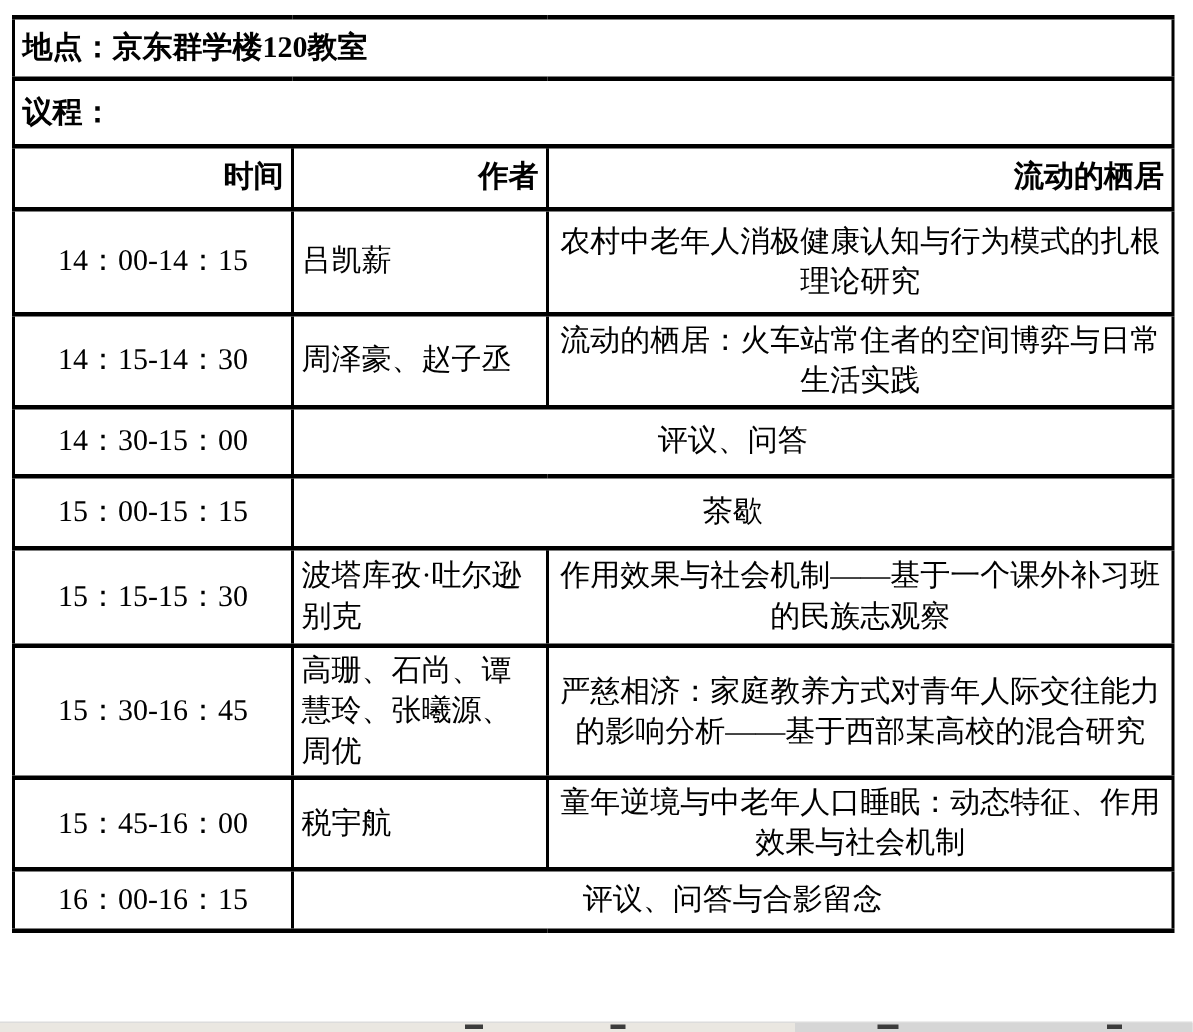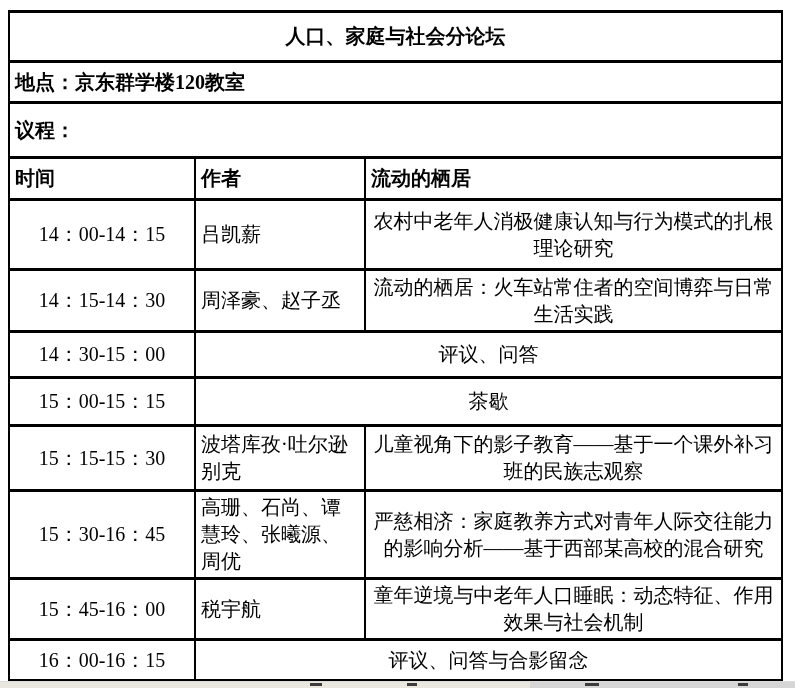--- a/index.html
+++ b/index.html
@@ -33,34 +33,34 @@
     padding: 2px 5px;
     overflow: hidden;
     word-break: break-all;
   }
   .c-time   { width: 186px; }
   .c-author { width: 170px; }
   .c-paper  { width: 417px; }
 
   .r-title  { height: 50px; }
   .r-loc    { height: 41px; }
-  .r-agenda { height: 55px; }
+  .r-agenda { height: 45px; }
   .r-head   { height: 42px; }
   .r1 { height: 70px; }
   .r2 { height: 62px; }
   .r3 { height: 46px; }
   .r4 { height: 48px; }
   .r5 { height: 65px; }
   .r6 { height: 71px; }
   .r7 { height: 52px; }
   .r8 { height: 41px; padding-left: 35px; }
 
   .title-cell  { text-align: center; font-weight: bold; }
   .label-cell  { text-align: left;   font-weight: bold; padding-left: 5px; }
-  .head-cell   { text-align: left; font-weight: bold; }
+  .head-cell   { text-align: right; font-weight: bold; }
   .time-cell   { text-align: center; font-family: Liberation Serif, serif; }
   .author-cell { text-align: left; padding: 2px 4px; }
   .paper-cell  { text-align: center;   padding: 2px 6px; }
   .merged-cell { text-align: center; margin-left: 40px; }
 
   .bottom-strip {
     position: absolute;
     left: 0;
     top: 681px;
     width: 795px;
@@ -87,23 +87,20 @@
 </head>
 <body>
 
 <table class="schedule">
   <colgroup>
     <col class="c-time">
     <col class="c-author">
     <col class="c-paper">
   </colgroup>
   <tbody>
-    <tr class="r-title">
-      <td colspan="3" class="title-cell">人口、家庭与社会分论坛</td>
-    </tr>
     <tr class="r-loc">
       <td colspan="3" class="label-cell">地点：京东群学楼120教室</td>
     </tr>
     <tr class="r-agenda">
       <td colspan="3" class="label-cell">议程：</td>
     </tr>
     <tr class="r-head">
       <td class="head-cell">时间</td>
       <td class="head-cell">作者</td>
       <td class="head-cell">流动的栖居</td>
@@ -123,21 +120,21 @@
       <td class="time-cell">14：30-15：00</td>
       <td colspan="2" class="merged-cell">评议、问答</td>
     </tr>
     <tr class="r4">
       <td class="time-cell">15：00-15：15</td>
       <td colspan="2" class="merged-cell">茶歇</td>
     </tr>
     <tr class="r5">
       <td class="time-cell">15：15-15：30</td>
       <td class="author-cell">波塔库孜·吐尔逊别克</td>
-      <td class="paper-cell">儿童视角下的影子教育——基于一个课外补习班的民族志观察</td>
+      <td class="paper-cell">作用效果与社会机制——基于一个课外补习班的民族志观察</td>
     </tr>
     <tr class="r6">
       <td class="time-cell">15：30-16：45</td>
       <td class="author-cell">高珊、石尚、谭慧玲、张曦源、周优</td>
       <td class="paper-cell">严慈相济：家庭教养方式对青年人际交往能力的影响分析——基于西部某高校的混合研究</td>
     </tr>
     <tr class="r7">
       <td class="time-cell">15：45-16：00</td>
       <td class="author-cell">税宇航</td>
       <td class="paper-cell">童年逆境与中老年人口睡眠：动态特征、作用效果与社会机制</td>

